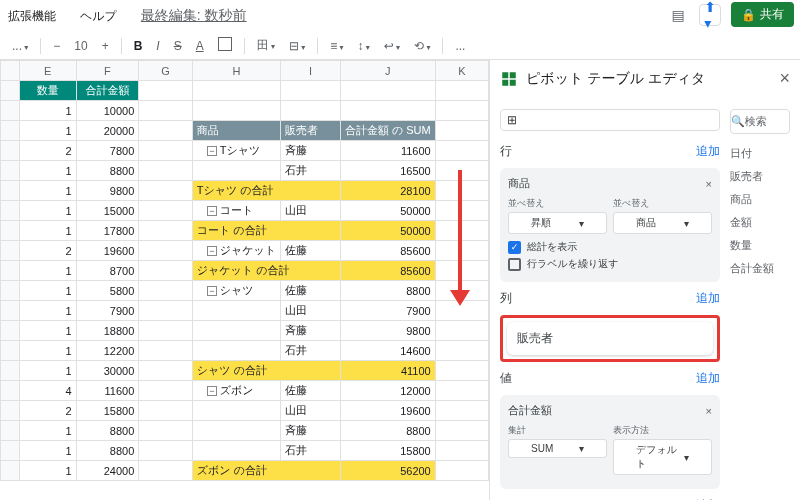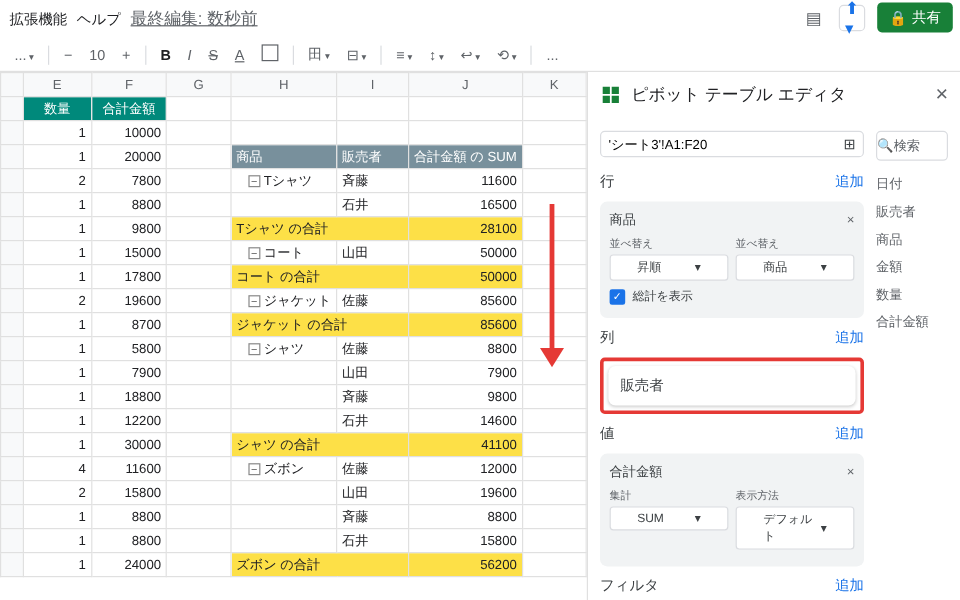--- a/index.html
+++ b/index.html
@@ -1,17 +1,17 @@
 <!DOCTYPE html>
 <html><head>
 <meta charset="utf-8">
 <style>
 *{box-sizing:border-box;margin:0;padding:0;font-family:Arial,sans-serif}
 body{font-size:11px;color:#202124;background:#fff;width:800px;height:500px;overflow:hidden;position:relative}
-.menubar{display:flex;align-items:center;gap:8px;padding:16px 8px;font-size:12px;height:24px}
+.menubar{display:flex;align-items:center;gap:24px;padding:16px 8px;font-size:12px;height:24px}
 .menubar span{cursor:pointer}
 .editstatus{color:#5f6368;text-decoration:underline;font-size:14px}
 .topright{position:absolute;top:2px;right:6px;display:flex;align-items:center;gap:10px}
 .sharebtn{background:#188038;color:#fff;padding:4px 10px;border-radius:4px;font-size:12px;display:flex;align-items:center;gap:4px}
 .iconbtn{width:22px;height:22px;display:flex;align-items:center;justify-content:center;color:#5f6368;font-size:14px}
 .downbtn{border:1px solid #dadce0;border-radius:4px;padding:2px 6px;color:#1a73e8}
 .toolbar{display:flex;align-items:center;gap:6px;padding:2px 8px;border-bottom:1px solid #e0e0e0;height:28px;font-size:12px;color:#5f6368}
 .tbitem{padding:2px 4px;cursor:pointer}
 .tbsep{width:1px;height:16px;background:#dadce0;margin:0 2px}
 .drop::after{content:" ▾";font-size:8px}
@@ -356,21 +356,20 @@
     <div class="pnlhdr">
       <svg viewBox="0 0 24 24">
           <path d="M3 3h8v8H3zM13 3h8v8h-8zM3 13h8v8H3zM13 13h8v8h-8z"></path>
         </svg>
       <span class="pnltitle">ピボット テーブル エディタ</span>
       <span class="closex">×</span>
     </div>
     <div class="pnlbody">
       <div class="pnlmain">
         <div class="rangebar">
-          <input value="'シート3'!A1:F20" style="">
           <span>⊞</span>
         </div>
         <div class="sectrow">
           <span>行</span>
           <span class="addlink">追加</span>
         </div>
         <div class="card">
           <div class="cardhdr">
               <span>商品</span>
               <span class="cardx">×</span>
@@ -388,20 +387,24 @@
                 <div class="cardsel">
                   <span>商品</span>
                   <span>▾</span>
                 </div>
               </div>
           </div>
           <div class="chkrow">
               <span class="chkbox checked">✓</span>
               <span>総計を表示</span>
             </div>
+          <div class="chkrow">
+              <span class="chkbox"></span>
+              <span>行ラベルを繰り返す</span>
+            </div>
         </div>
         <div class="sectrow">
           <span>列</span>
           <span class="addlink">追加</span>
         </div>
         <div class="redbox">
           <div class="pillcard">販売者</div>
         </div>
         <div class="sectrow">
           <span>値</span>

